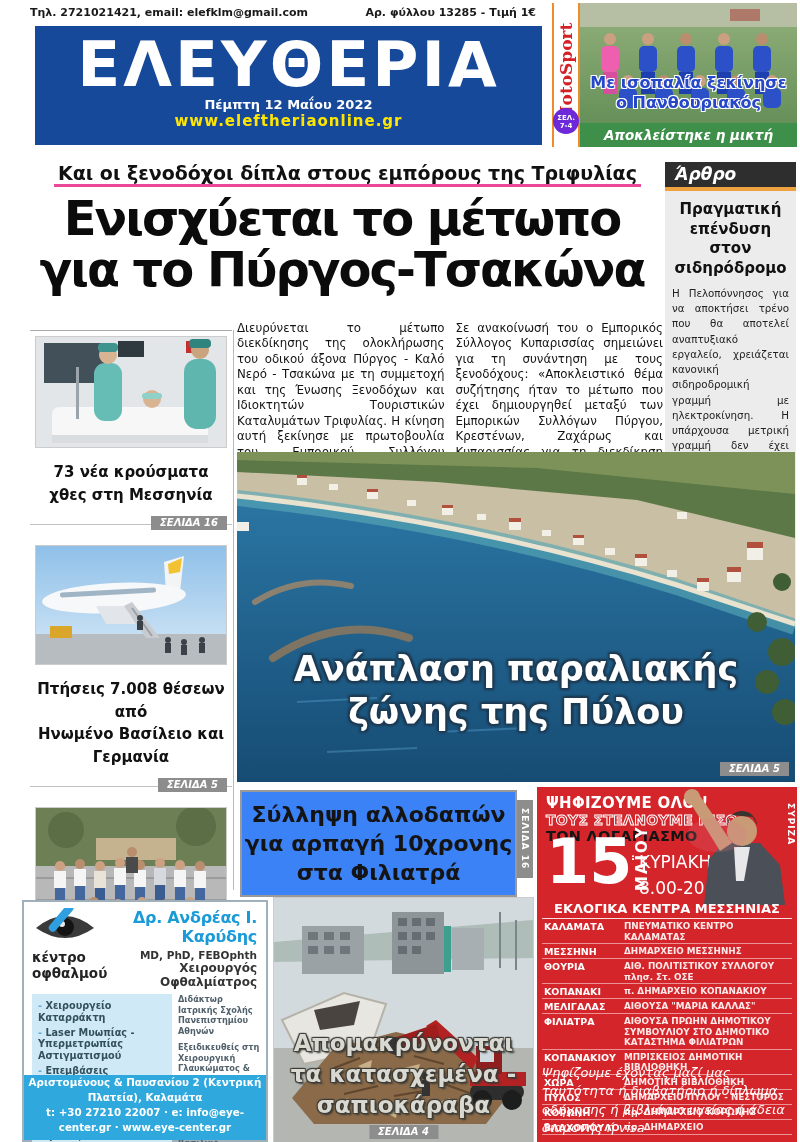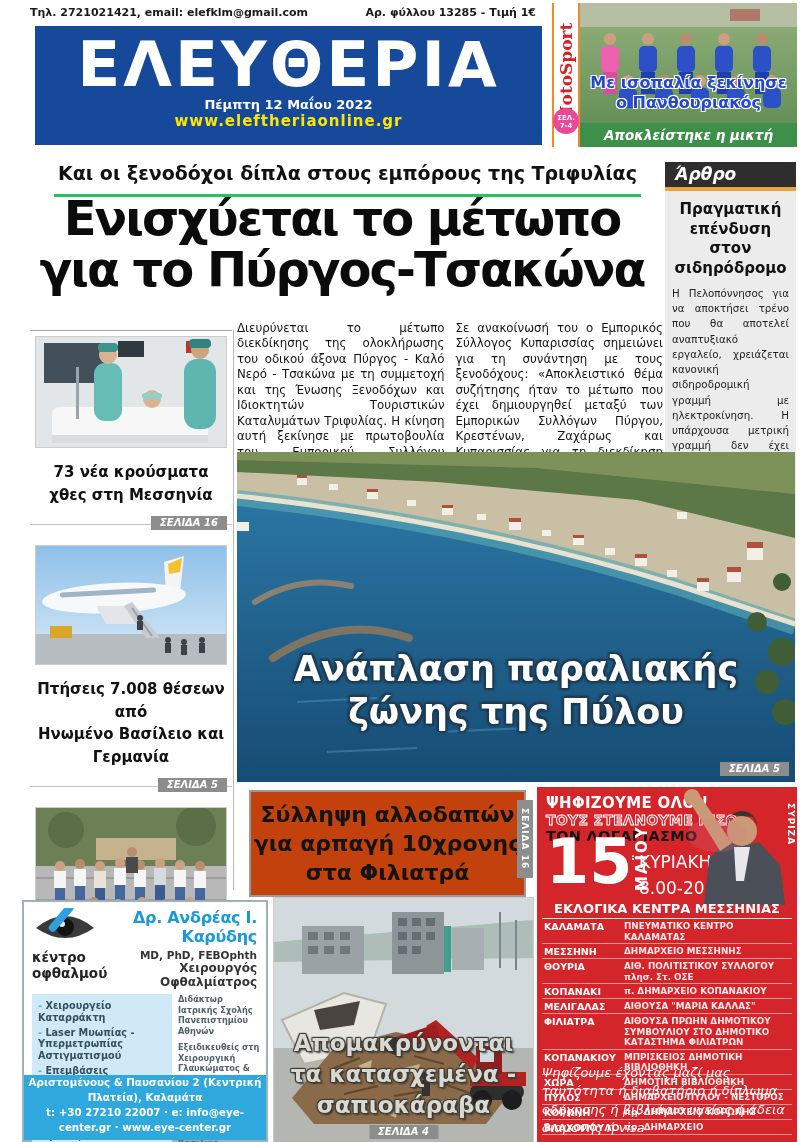--- a/index.html
+++ b/index.html
@@ -23,26 +23,26 @@
   .ns-strip{width:24px;position:relative;background:#fff;border-left:2px solid #ee8c2c;border-right:2px solid #ee8c2c;}
   .ns-brand{position:absolute;left:-37px;top:59px;width:98px;text-align:center;transform:rotate(-90deg);
             color:#d42027;font-size:17px;font-weight:bold;font-family:"DejaVu Serif","Liberation Serif",serif;}
   .ns-photo{flex:1;position:relative;overflow:hidden;}
   .ns-photo svg{display:block;}
   .ns-headline{position:absolute;left:0;right:0;bottom:34px;text-align:center;font-size:16px;font-weight:bold;
                color:#2547c8;line-height:1.25;
                text-shadow:-1px -1px 0 #fff,1px -1px 0 #fff,-1px 1px 0 #fff,1px 1px 0 #fff;}
   .ns-bar{position:absolute;left:0;right:0;bottom:0;height:24px;background:#3e8f4a;color:#fff;
           font-size:13.5px;font-weight:bold;font-style:italic;text-align:center;line-height:24px;}
-  .ns-badge{position:absolute;left:1px;bottom:13px;width:26px;height:26px;border-radius:50%;background:#ec4899;
+  .ns-badge{position:absolute;left:1px;bottom:13px;width:26px;height:26px;border-radius:50%;background:#6d28d9;
             color:#fff;font-size:7px;font-weight:bold;text-align:center;line-height:1.2;padding-top:6px;box-sizing:border-box;z-index:3;}
 
   
   .kicker{left:35px;top:162px;width:625px;text-align:center;}
-  .kicker span{display:inline-block;font-size:19px;font-weight:bold;border-bottom:3px solid #22c55e;padding:0 4px 10px;}
+  .kicker span{display:inline-block;font-size:19px;font-weight:bold;border-bottom:3px solid #ec4899;padding:0 4px 0;}
   .headline{left:18px;top:193px;width:648px;text-align:center;font-size:48px;font-weight:bold;
             letter-spacing:-2px;line-height:1.07;color:#0b0b0b;}
   .lead-cols{left:237px;top:321px;width:426px;display:flex;gap:11px;}
   .lead-col{flex:1;font-size:11.8px;line-height:1.31;text-align:justify;color:#141414;}
 
   
   .artho{left:665px;top:162px;width:131px;}
   .artho-head{background:#2e2e2e;color:#fff;font-style:italic;font-weight:bold;font-size:17px;
               padding:2px 0 3px 10px;border-bottom:4px solid #eda23f;}
   .artho-body{background:#ececec;padding:9px 7px 7px;}
@@ -64,23 +64,23 @@
 
   
   .main-photo{left:237px;top:452px;width:558px;height:330px;}
   .main-photo svg{display:block;}
   .mp-cap{position:absolute;left:0;right:0;top:196px;text-align:center;color:#fff;font-size:35px;
           font-weight:bold;line-height:1.22;
           text-shadow:-2px -2px 2px #1d3a52,2px -2px 2px #1d3a52,-2px 2px 2px #1d3a52,2px 2px 2px #1d3a52;}
   .mp-badge{position:absolute;right:6px;bottom:6px;}
 
   
-  .arrest{left:240px;top:790px;width:273px;height:103px;border:2px solid #999;background:#c2410c;
+  .arrest{left:240px;top:790px;width:273px;height:103px;border:2px solid #999;background:#3b82f6;
           display:flex;align-items:center;justify-content:center;text-align:center;
-          font-size:22px;font-weight:bold;line-height:1.32;color:#141414;margin-left:9px;}
+          font-size:22px;font-weight:bold;line-height:1.32;color:#141414;}
   .arrest-tab{left:517px;top:800px;width:16px;height:78px;background:#8d8d8d;color:#fff;font-size:9px;
               font-weight:bold;writing-mode:vertical-rl;text-align:center;letter-spacing:1px;line-height:16px;}
 
   
   .syriza{left:537px;top:787px;width:260px;height:355px;background:#d4252b;color:#fff;overflow:hidden;}
   .sy-slogan1{margin:7px 0 0 9px;font-size:15px;font-weight:bold;letter-spacing:.3px;}
   .sy-slogan2{margin:0 0 0 9px;font-size:14px;font-weight:bold;color:#d4252b;-webkit-text-stroke:1px #fff;letter-spacing:.3px;}
   .sy-slogan3{margin:0 0 0 9px;font-size:14.5px;font-weight:bold;color:#141414;letter-spacing:.3px;}
   .sy-date{position:absolute;left:9px;top:46px;display:flex;align-items:flex-start;}
   .sy-15{font-size:62px;font-weight:bold;line-height:.92;}

